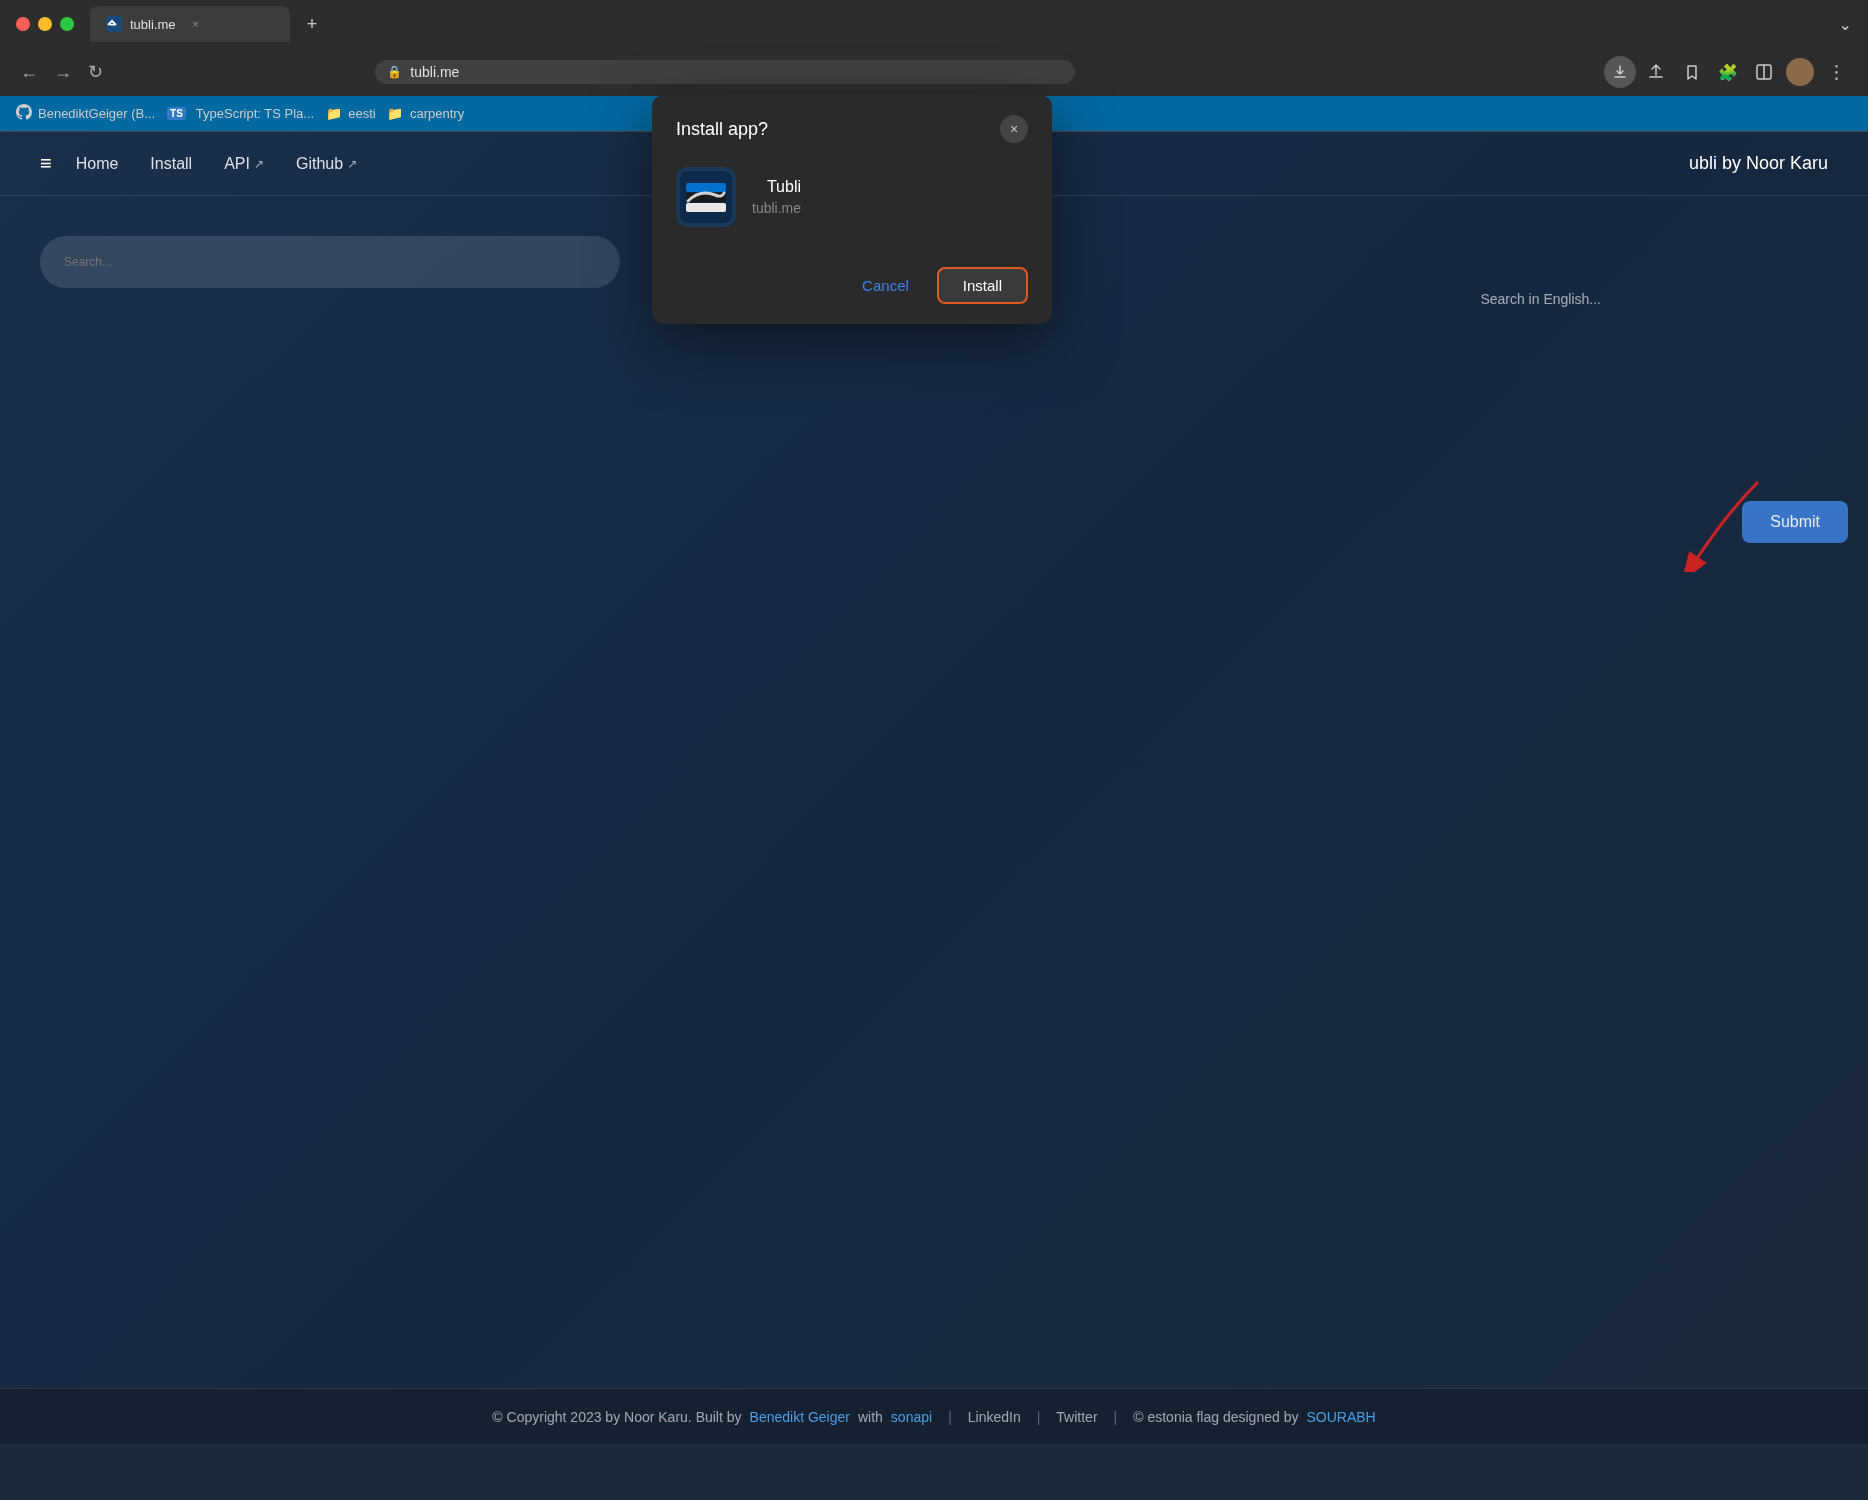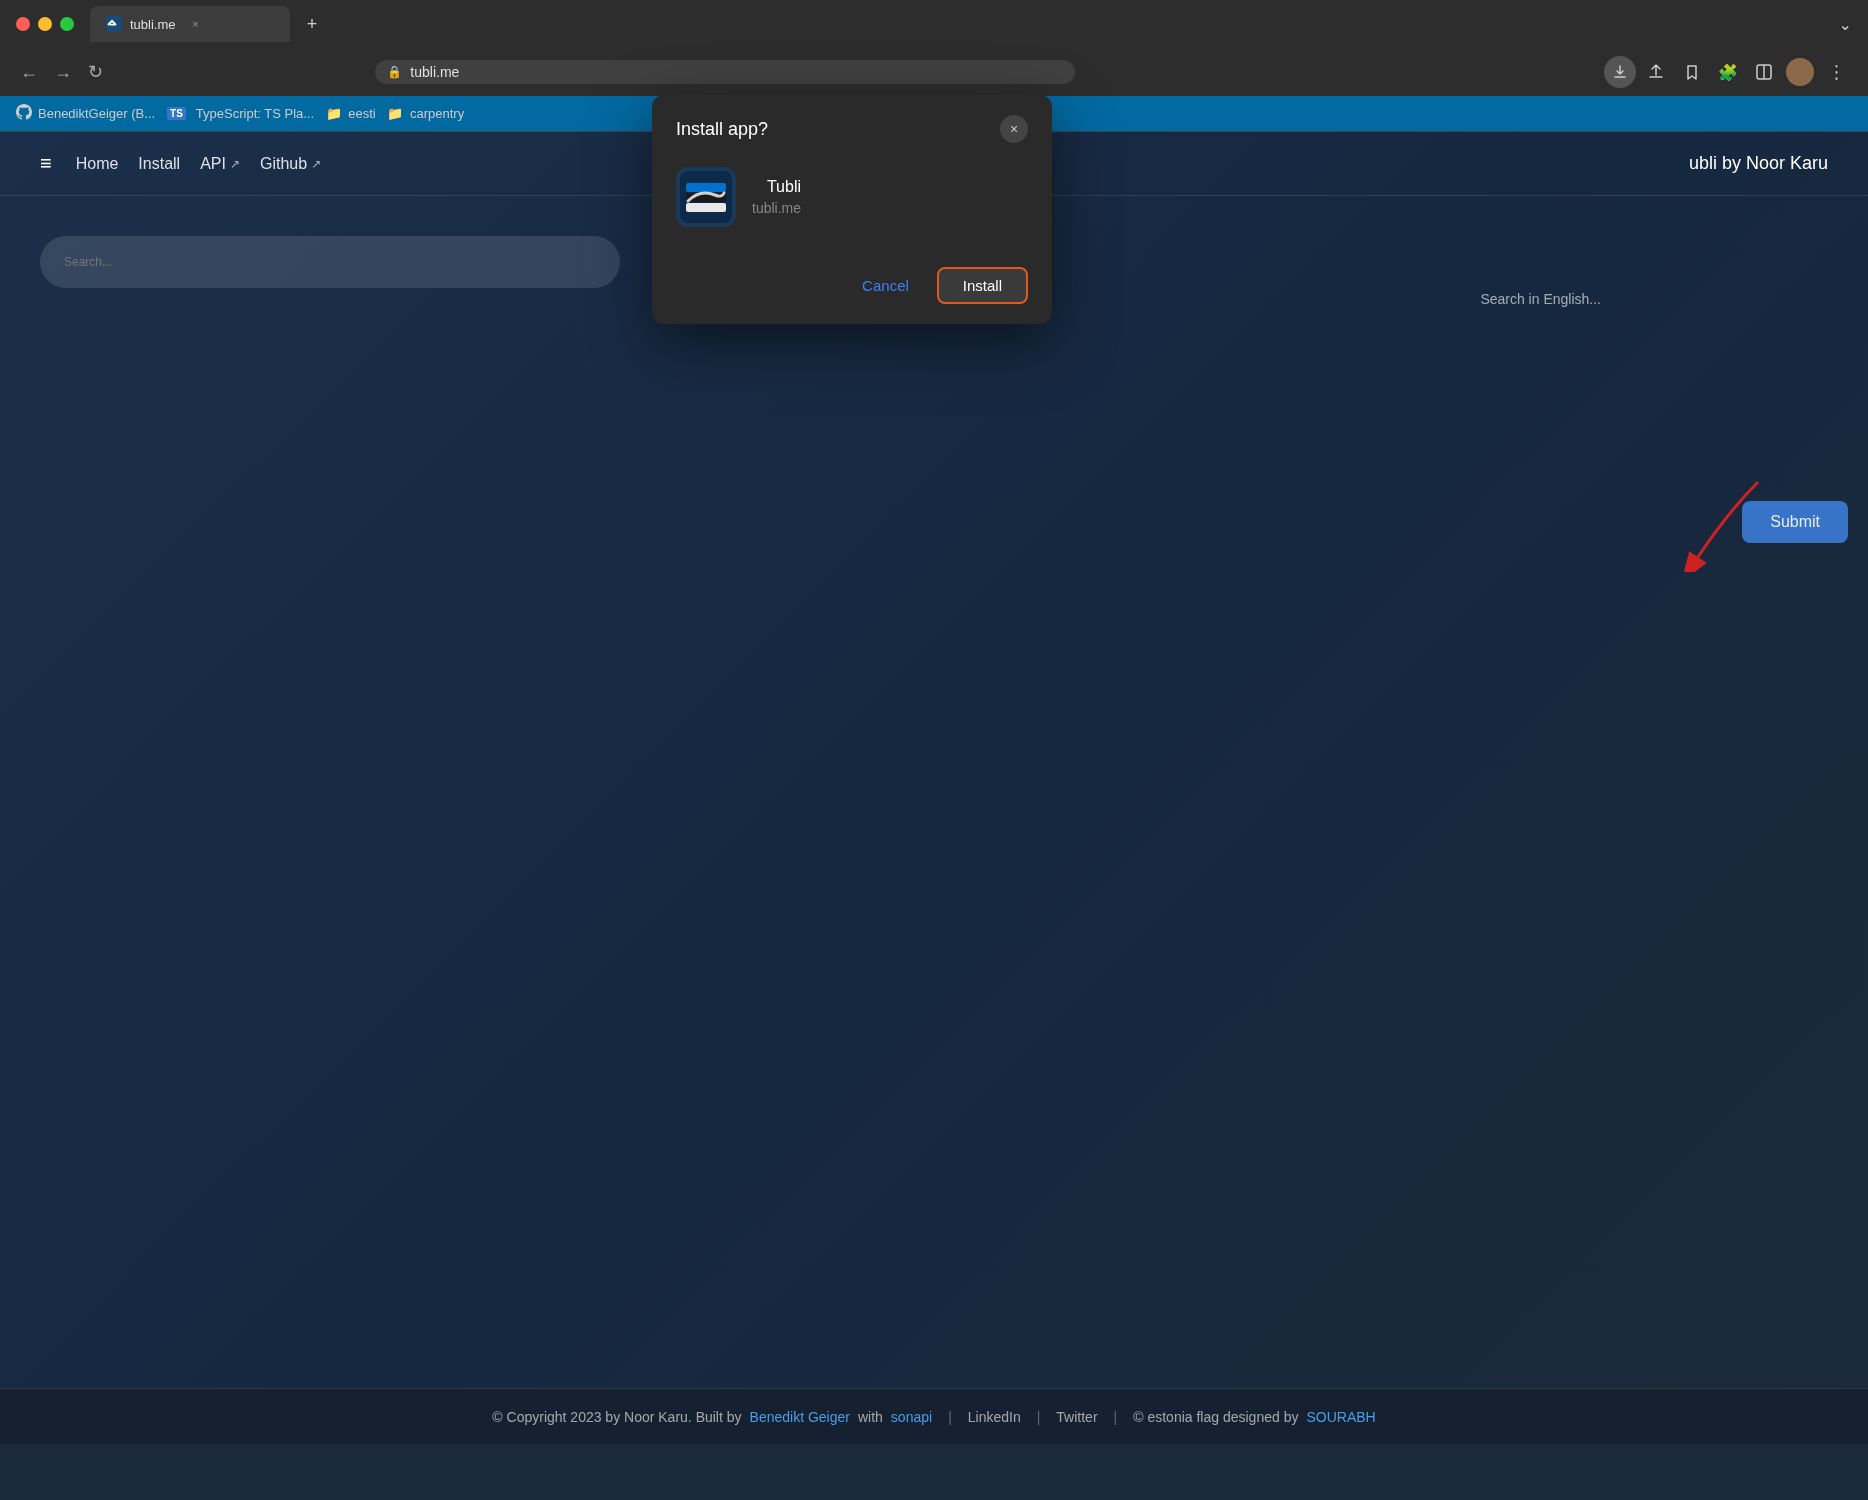--- a/index.html
+++ b/index.html
@@ -207,21 +207,21 @@
 
     .hamburger {
       color: white;
       font-size: 20px;
       cursor: pointer;
       margin-right: 24px;
     }
 
     .nav-links {
       display: flex;
-      gap: 20px;
+      gap: 32px;
       align-items: flex-end;
     }
 
     .nav-link {
       color: rgba(255,255,255,0.85);
       font-size: 16px;
       cursor: pointer;
       text-decoration: none;
     }
 

